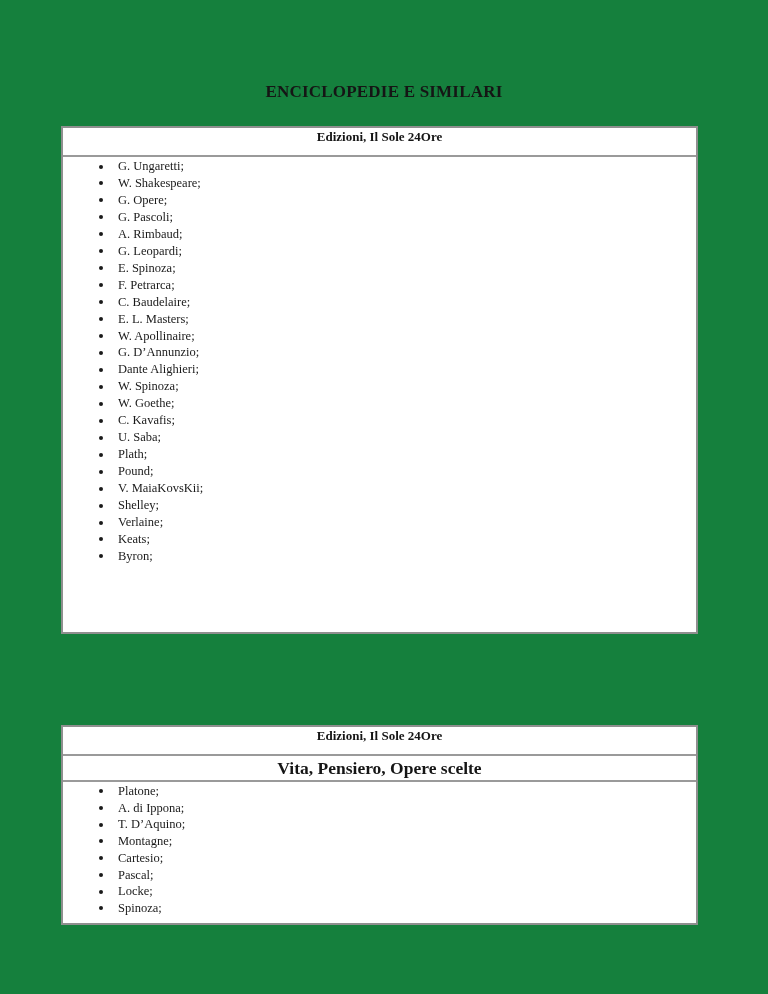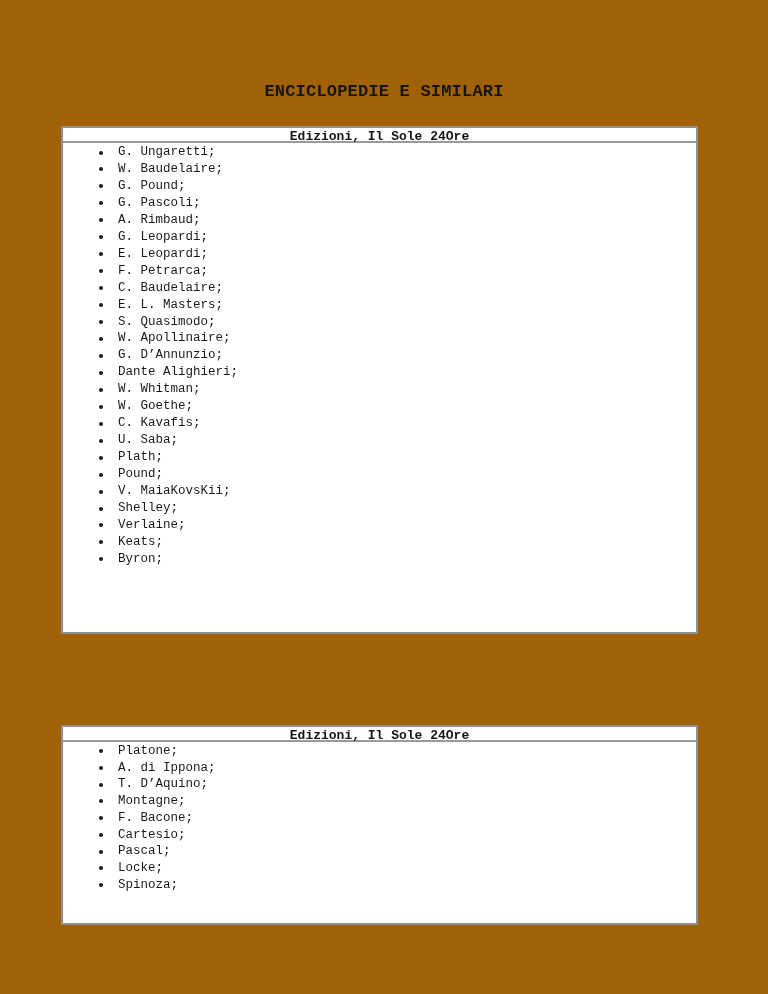--- a/index.html
+++ b/index.html
@@ -4,22 +4,22 @@
 <style>
   html, body {
     margin: 0;
     padding: 0;
     background: #ffffff;
   }
   .page {
     position: relative;
     width: 768px;
     height: 994px;
-    background: #a16207;
-    font-family: Liberation Mono, monospace;
+    background: #15803d;
+    font-family: Liberation Serif, serif;
     color: #111111;
     overflow: hidden;
   }
   .doc-title {
     position: absolute;
     top: 82px;
     left: 0;
     width: 768px;
     text-align: center;
     font-size: 17px;
@@ -33,21 +33,21 @@
     width: 637px;
     box-sizing: border-box;
     border: 2px solid #8f8f8f;
     background: #ffffff;
   }
   .tbl-poetry { top: 126px; height: 508px; }
   .tbl-philosophy { top: 725px; height: 200px; }
 
   .row-publisher {
     box-sizing: border-box;
-    height: 15px;
+    height: 29px;
     border-bottom: 2px solid #9a9a9a;
     text-align: center;
     font-size: 13px;
     font-weight: bold;
     line-height: 17px;
     color: #151515;
   }
   .row-series {
     box-sizing: border-box;
     height: 26px;
@@ -103,87 +103,83 @@
       <ul class="authors">
 
           <li>
             <span class="bullet"></span>
             <span>G. Ungaretti;</span>
           </li>
 
 
           <li>
             <span class="bullet"></span>
-            <span>W. Baudelaire;</span>
-          </li>
-
-          <li>
-            <span class="bullet"></span>
-            <span>G. Pound;</span>
+            <span>W. Shakespeare;</span>
+          </li>
+
+          <li>
+            <span class="bullet"></span>
+            <span>G. Opere;</span>
           </li>
 
           <li>
             <span class="bullet"></span>
             <span>G. Pascoli;</span>
           </li>
 
           <li>
             <span class="bullet"></span>
             <span>A. Rimbaud;</span>
           </li>
 
           <li>
             <span class="bullet"></span>
             <span>G. Leopardi;</span>
           </li>
 
           <li>
             <span class="bullet"></span>
-            <span>E. Leopardi;</span>
+            <span>E. Spinoza;</span>
           </li>
 
           <li>
             <span class="bullet"></span>
             <span>F. Petrarca;</span>
           </li>
 
           <li>
             <span class="bullet"></span>
             <span>C. Baudelaire;</span>
           </li>
 
           <li>
             <span class="bullet"></span>
             <span>E. L. Masters;</span>
           </li>
 
-          <li>
-            <span class="bullet"></span>
-            <span>S. Quasimodo;</span>
-          </li>
 
           <li>
             <span class="bullet"></span>
             <span>W. Apollinaire;</span>
           </li>
 
           <li>
             <span class="bullet"></span>
             <span>G. D’Annunzio;</span>
           </li>
 
 
           <li>
             <span class="bullet"></span>
             <span>Dante Alighieri;</span>
           </li>
 
           <li>
             <span class="bullet"></span>
-            <span>W. Whitman;</span>
+            <span>W. Spinoza;</span>
           </li>
 
           <li>
             <span class="bullet"></span>
             <span>W. Goethe;</span>
           </li>
 
           <li>
             <span class="bullet"></span>
             <span>C. Kavafis;</span>
@@ -227,20 +223,21 @@
           <li>
             <span class="bullet"></span>
             <span>Byron;</span>
           </li>
         </ul>
     </div>
   </div>
 
   <div class="tbl tbl-philosophy">
     <div class="row-publisher">Edizioni, Il Sole 24Ore</div>
+    <div class="row-series">Vita, Pensiero, Opere scelte</div>
     <div class="row-list">
       <ul class="authors">
 
           <li>
             <span class="bullet"></span>
             <span>Platone;</span>
           </li>
 
           <li>
             <span class="bullet"></span>
@@ -250,24 +247,20 @@
           <li>
             <span class="bullet"></span>
             <span>T. D’Aquino;</span>
           </li>
 
           <li>
             <span class="bullet"></span>
             <span>Montagne;</span>
           </li>
 
-          <li>
-            <span class="bullet"></span>
-            <span>F. Bacone;</span>
-          </li>
 
           <li>
             <span class="bullet"></span>
             <span>Cartesio;</span>
           </li>
 
           <li>
             <span class="bullet"></span>
             <span>Pascal;</span>
           </li>

